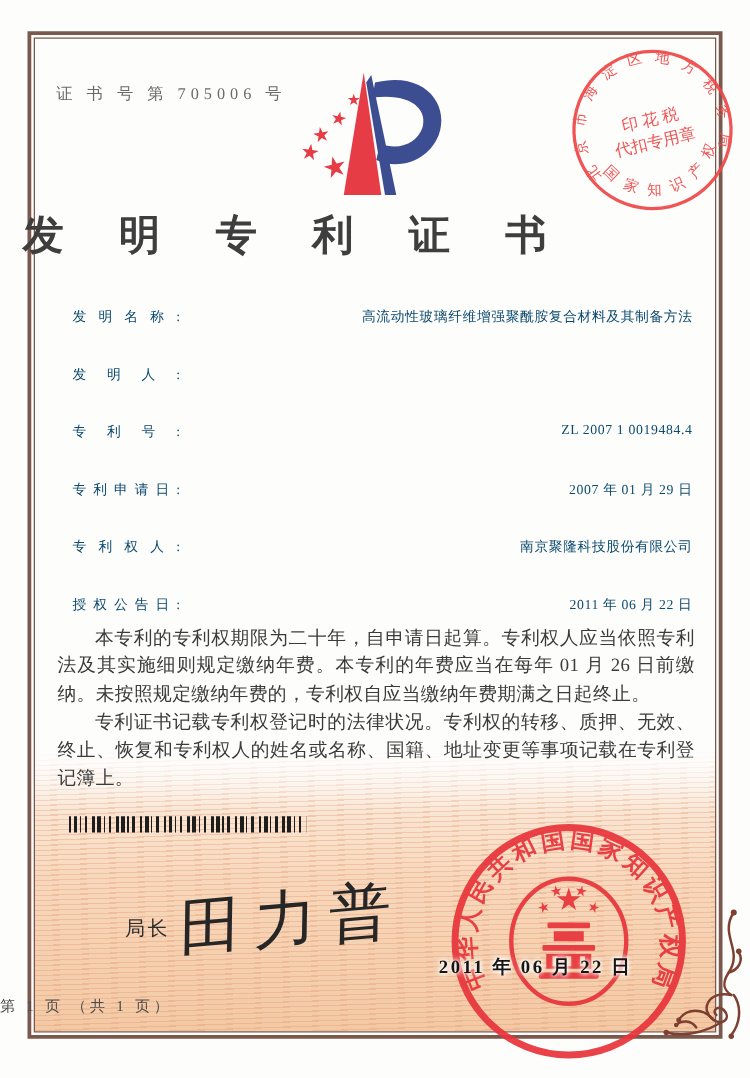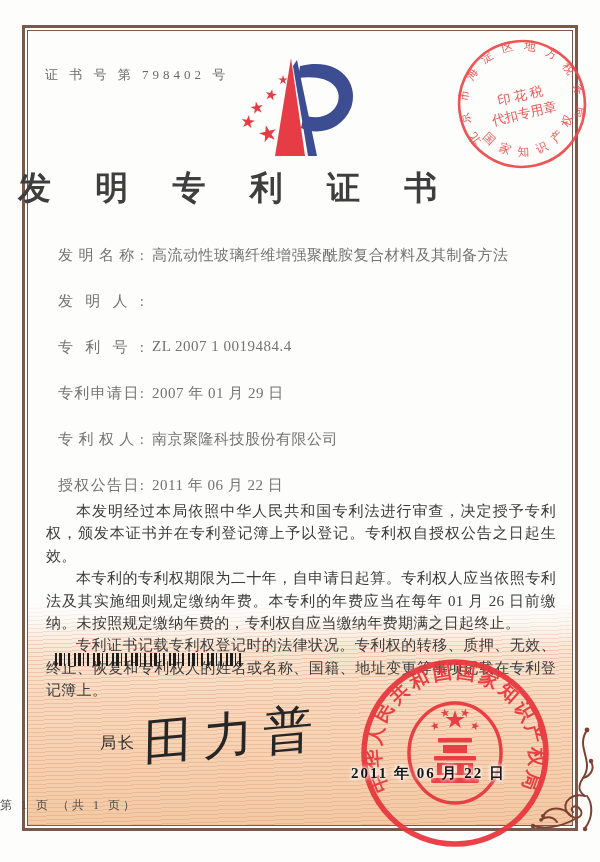--- a/index.html
+++ b/index.html
@@ -23,21 +23,21 @@
   
   .cert-no{position:absolute;left:45px;top:66px;font-size:13px;letter-spacing:4px;color:#6a6a6a;z-index:3;}
   .logo{position:absolute;left:230px;top:52px;width:140px;height:112px;z-index:3;}
   .tax-stamp{position:absolute;left:446px;top:28px;width:152px;height:152px;z-index:4;transform:rotate(-13deg);opacity:.92;}
   .title{
     position:absolute;left:0;right:0;top:166px;text-align:left;z-index:3;
     font-size:33px;font-weight:600;color:#3e3e3e;letter-spacing:18px;text-indent:18px;
   }
   
   .fields{position:absolute;left:58px;right:46px;top:246px;z-index:3;}
-  .field-row{display:flex;align-items:flex-start;height:21px;margin-bottom:25px;font-size:15px;color:#737373;}
+  .field-row{display:flex;align-items:flex-start;height:21px;margin-bottom:25px;font-size:11px;color:#0c4a6e;justify-content:space-between;}
   .field-label{display:inline-block;width:86px;text-align:justify;text-align-last:justify;flex:none;}
   .field-value{margin-left:8px;letter-spacing:.5px;white-space:nowrap;}
   
   .paras{position:absolute;left:46px;right:44px;top:500px;z-index:3;font-size:15px;line-height:22.4px;color:#3b3b3b;}
   .paras p{margin:0;text-indent:2em;text-align:justify;letter-spacing:.3px;}
   
   .barcode{
     position:absolute;left:55px;top:653px;width:190px;height:13px;z-index:3;
     background:repeating-linear-gradient(90deg,#1d1d1d 0 2px,transparent 2px 4px,#1d1d1d 4px 7px,transparent 7px 9px,#1d1d1d 9px 10px,transparent 10px 13px,#1d1d1d 13px 15px,transparent 15px 19px);
   }
@@ -54,21 +54,21 @@
 </style>
 </head>
 <body>
 
 <div class="guilloche"></div>
 
 <div class="frame">
   <div class="frame-inner"></div>
 </div>
 
-<div class="cert-no">证 书 号 第 798402 号</div>
+<div class="cert-no">证 书 号 第 705006 号</div>
 
 <svg class="logo" viewBox="0 0 140 112">
   <defs>
     <path id="star" d="M0,-1 L0.224,-0.309 0.951,-0.309 0.363,0.118 0.588,0.809 0,0.382 -0.588,0.809 -0.363,0.118 -0.951,-0.309 -0.224,-0.309 Z"></path>
   </defs>
   <polygon points="61,6 75,104 45,104" fill="#e63c46"></polygon>
   <polygon points="67,8 87,104 78,104 63,14" fill="#3c4d92"></polygon>
   <path d="M70,14 C110,4 130,32 121,56 C112,78 88,84 71,76 L74,63 C90,69 104,62 108,50 C112,36 100,22 68,26 Z" fill="#3c4d92"></path>
   <use href="#star" transform="translate(53,28) scale(5)" fill="#e63c46"></use>
   <use href="#star" transform="translate(41,43) scale(6) rotate(12)" fill="#e63c46"></use>
@@ -113,21 +113,20 @@
     <span class="field-label">专利权人:</span>
     <span class="field-value">南京聚隆科技股份有限公司</span>
   </div>
   <div class="field-row">
     <span class="field-label">授权公告日:</span>
     <span class="field-value">2011 年 06 月 22 日</span>
   </div>
 </div>
 
 <div class="paras">
-  <p>本发明经过本局依照中华人民共和国专利法进行审查，决定授予专利权，颁发本证书并在专利登记簿上予以登记。专利权自授权公告之日起生效。</p>
   <p>本专利的专利权期限为二十年，自申请日起算。专利权人应当依照专利法及其实施细则规定缴纳年费。本专利的年费应当在每年 01 月 26 日前缴纳。未按照规定缴纳年费的，专利权自应当缴纳年费期满之日起终止。</p>
   <p>专利证书记载专利权登记时的法律状况。专利权的转移、质押、无效、终止、恢复和专利权人的姓名或名称、国籍、地址变更等事项记载在专利登记簿上。</p>
 </div>
 
 <div class="barcode"></div>
 
 <div class="director">局长</div>
 <svg class="signature" viewBox="0 0 190 92">
   <text x="8" y="62" font-size="50" fill="#262626" letter-spacing="10" transform="rotate(-5 95 46) skewX(-6)">田力普</text>
 </svg>

